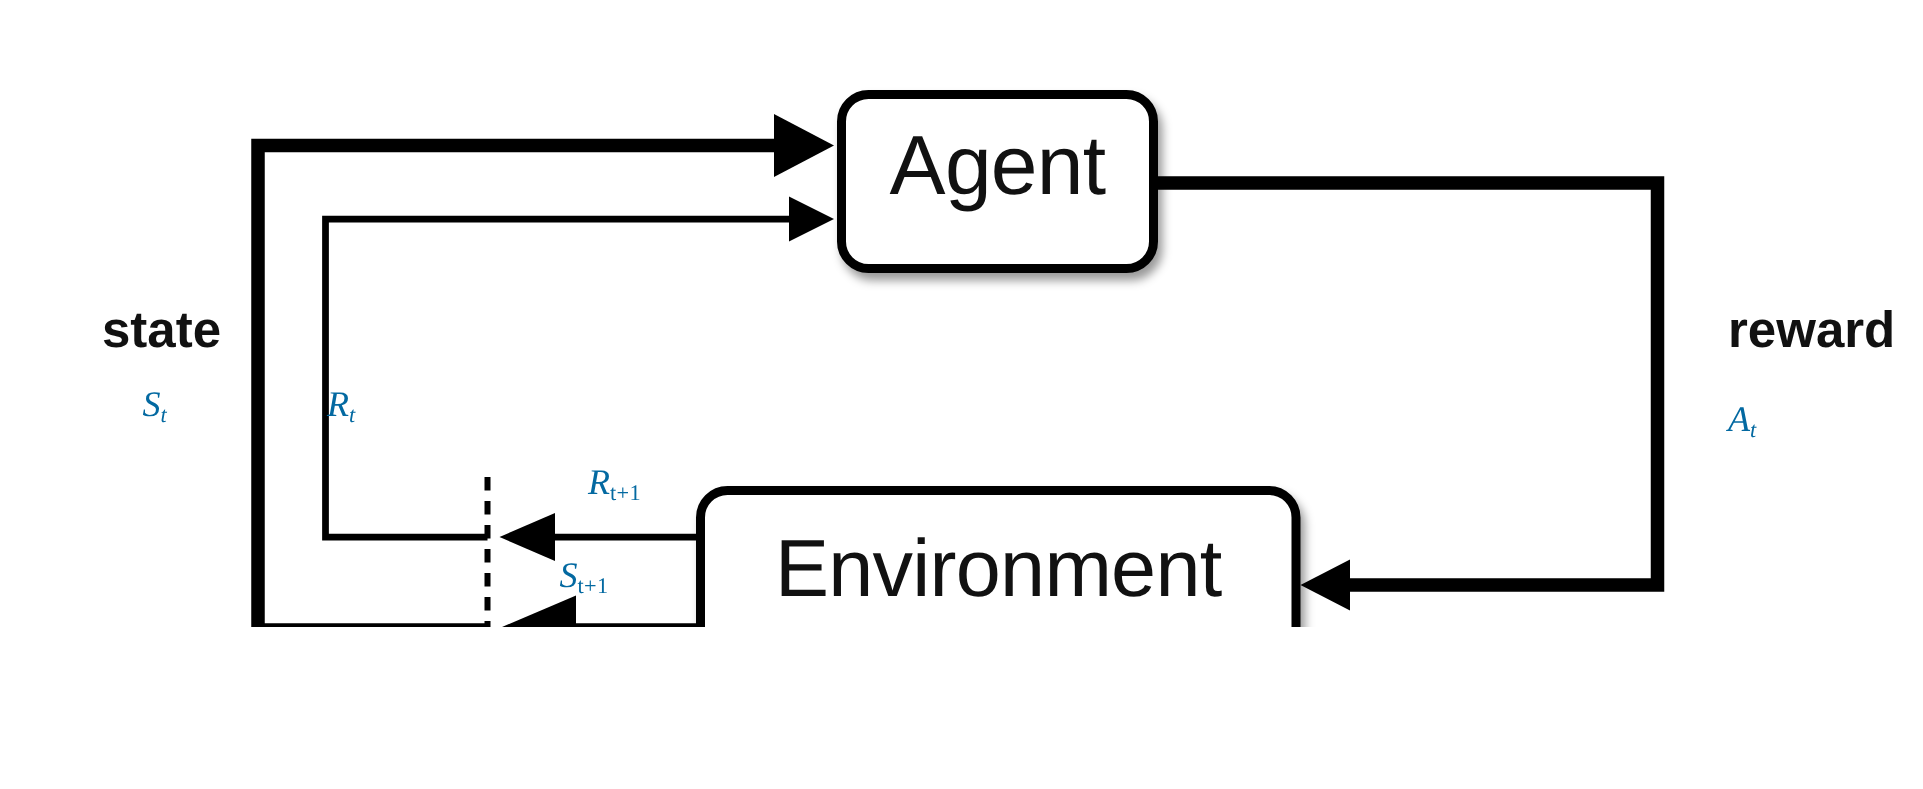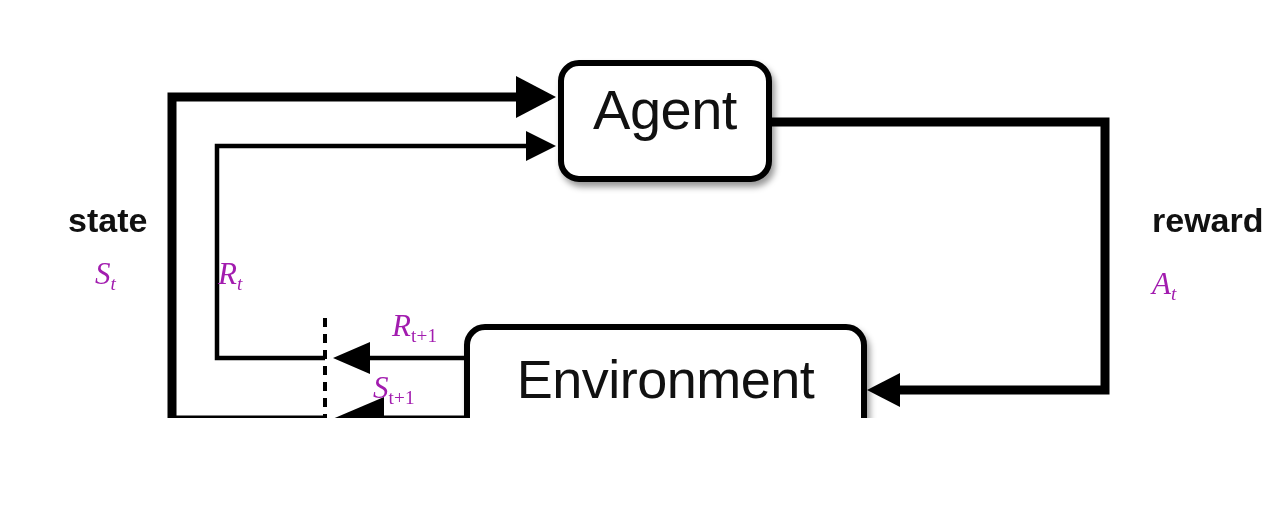--- a/index.html
+++ b/index.html
@@ -55,22 +55,22 @@
     color: #111111;
     white-space: nowrap;
     line-height: 1;
     font-weight: bold;
   }
   
   .sig-var {
     position: absolute;
     font-family: "Liberation Serif", serif;
     font-style: italic;
-    font-size: 31px;
-    color: #a21caf;
+    font-size: 24px;
+    color: #0369a1;
     white-space: nowrap;
     line-height: 1;
   }
   .sig-var .sub {
     font-size: 0.62em;
     font-style: italic;
     vertical-align: -0.30em;
     letter-spacing: 0.2px;
   }
   .sig-var .sub-n {

